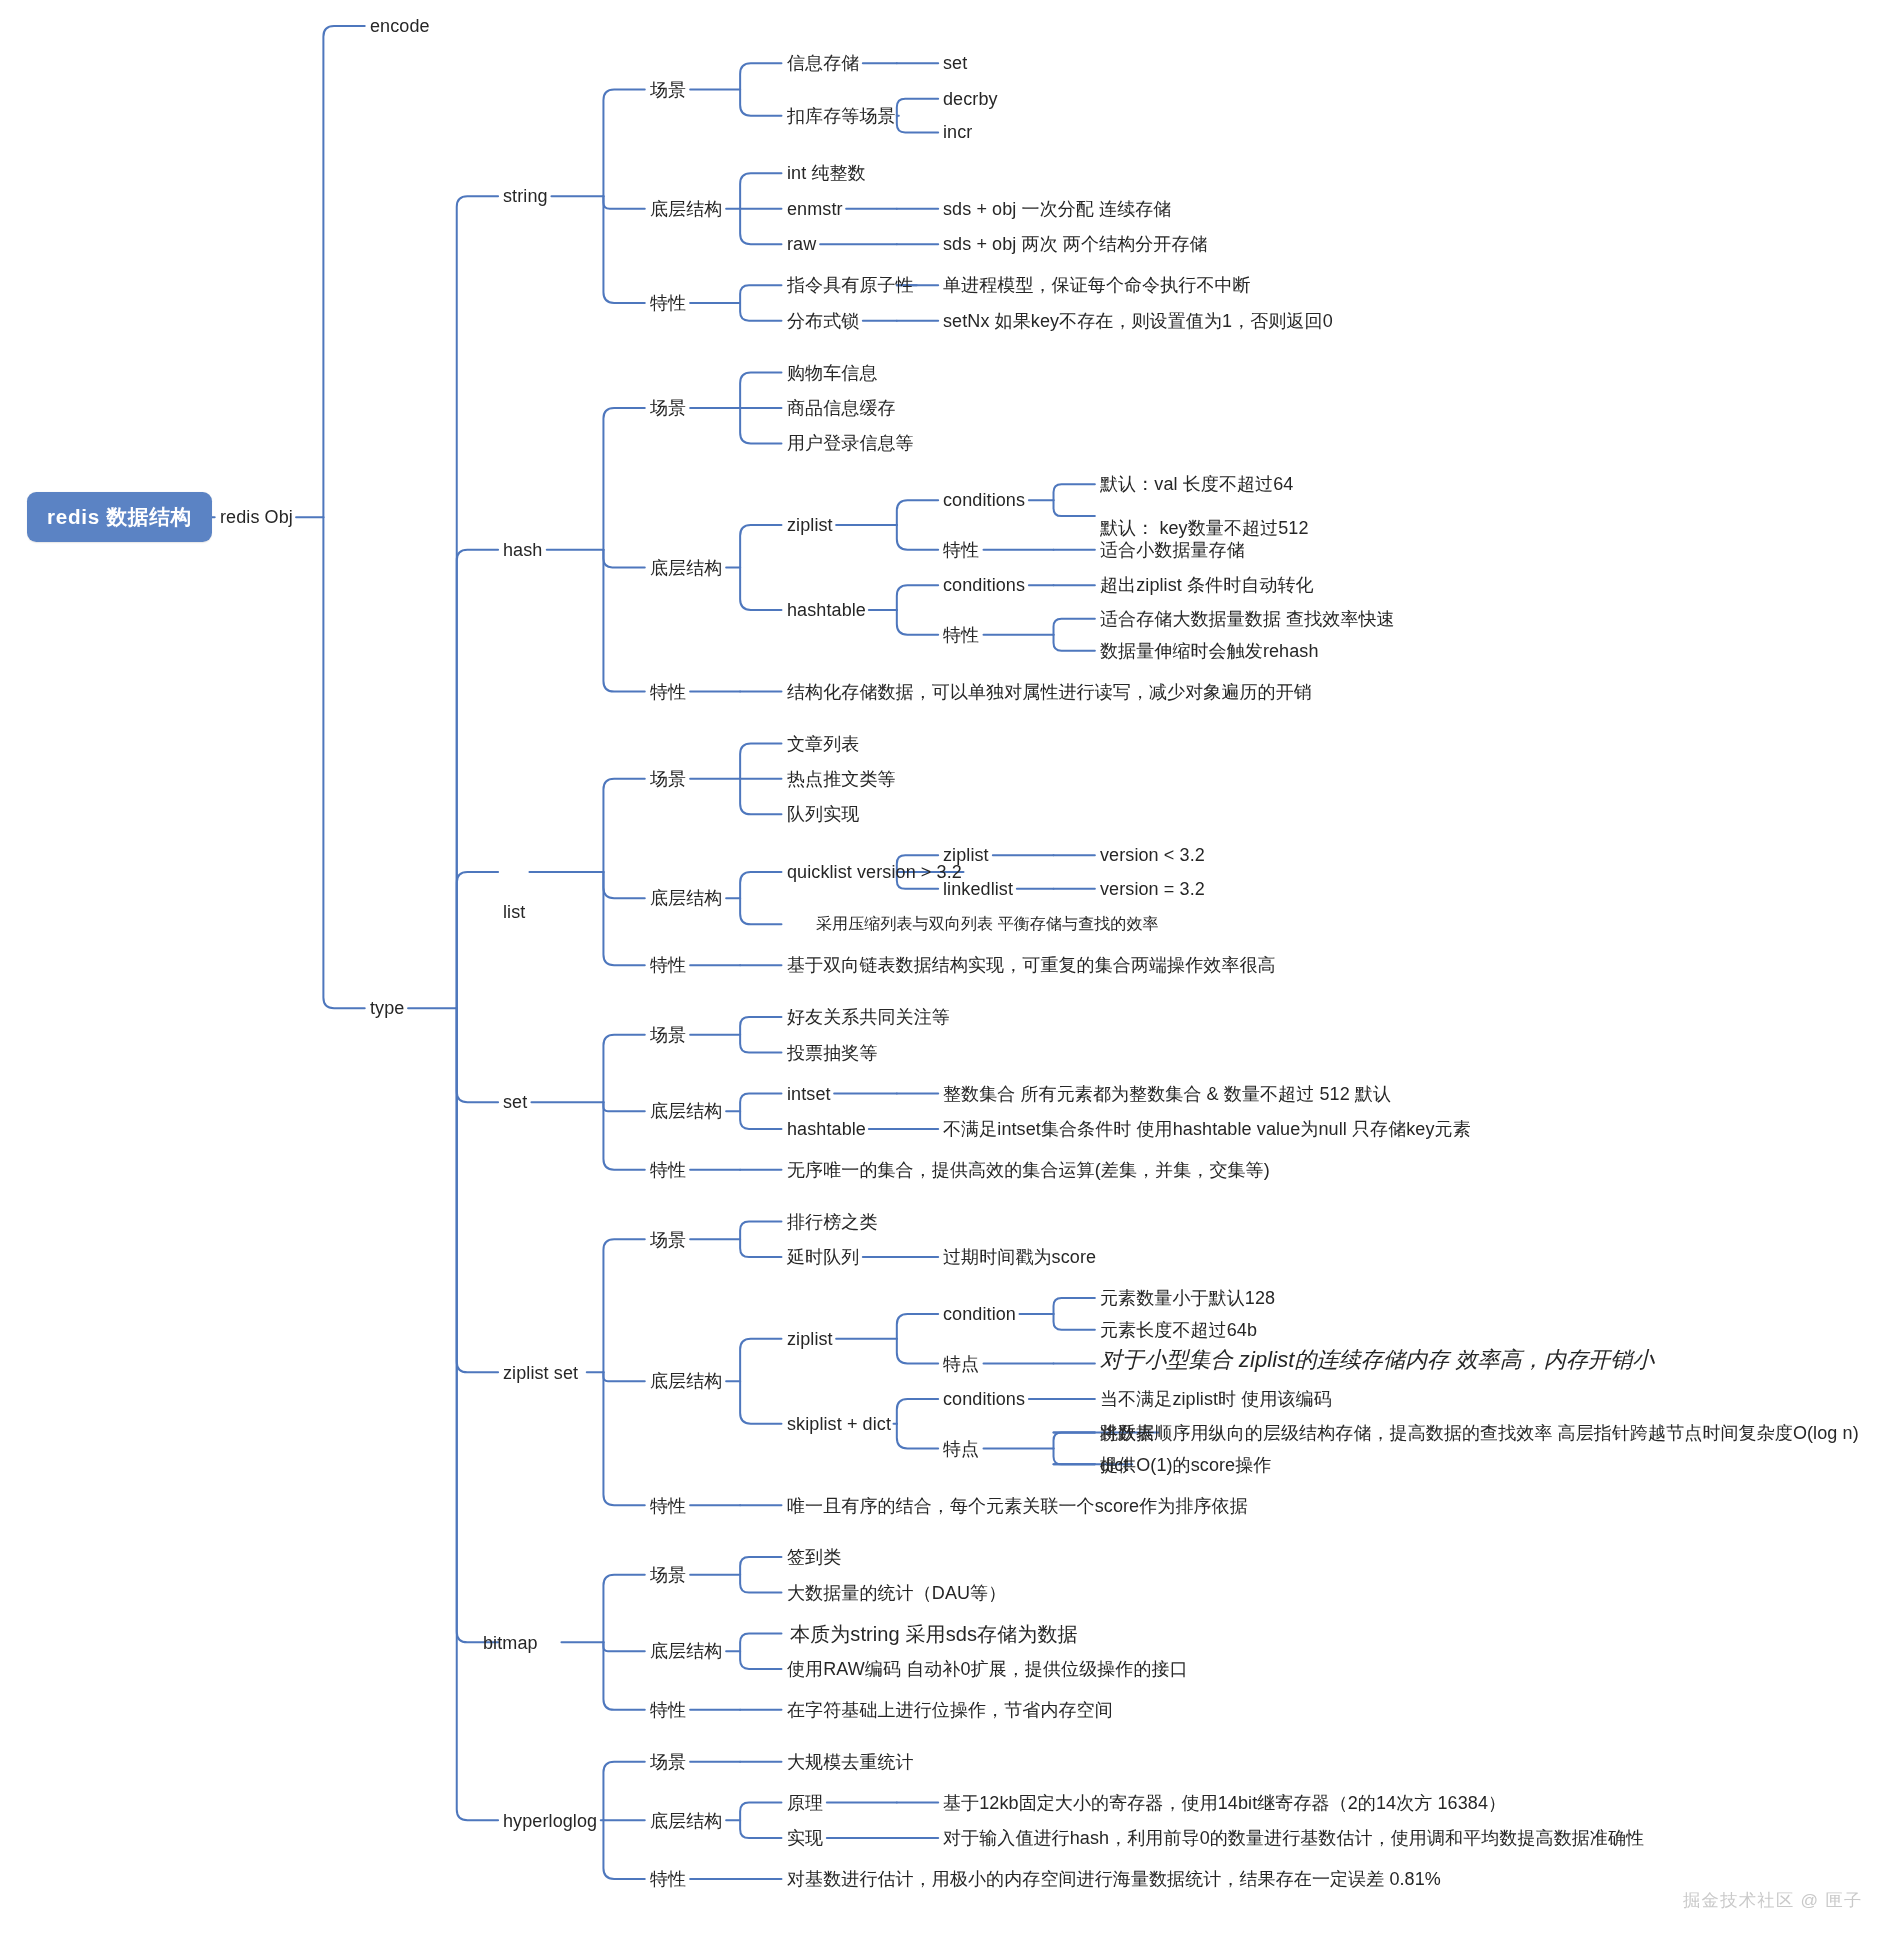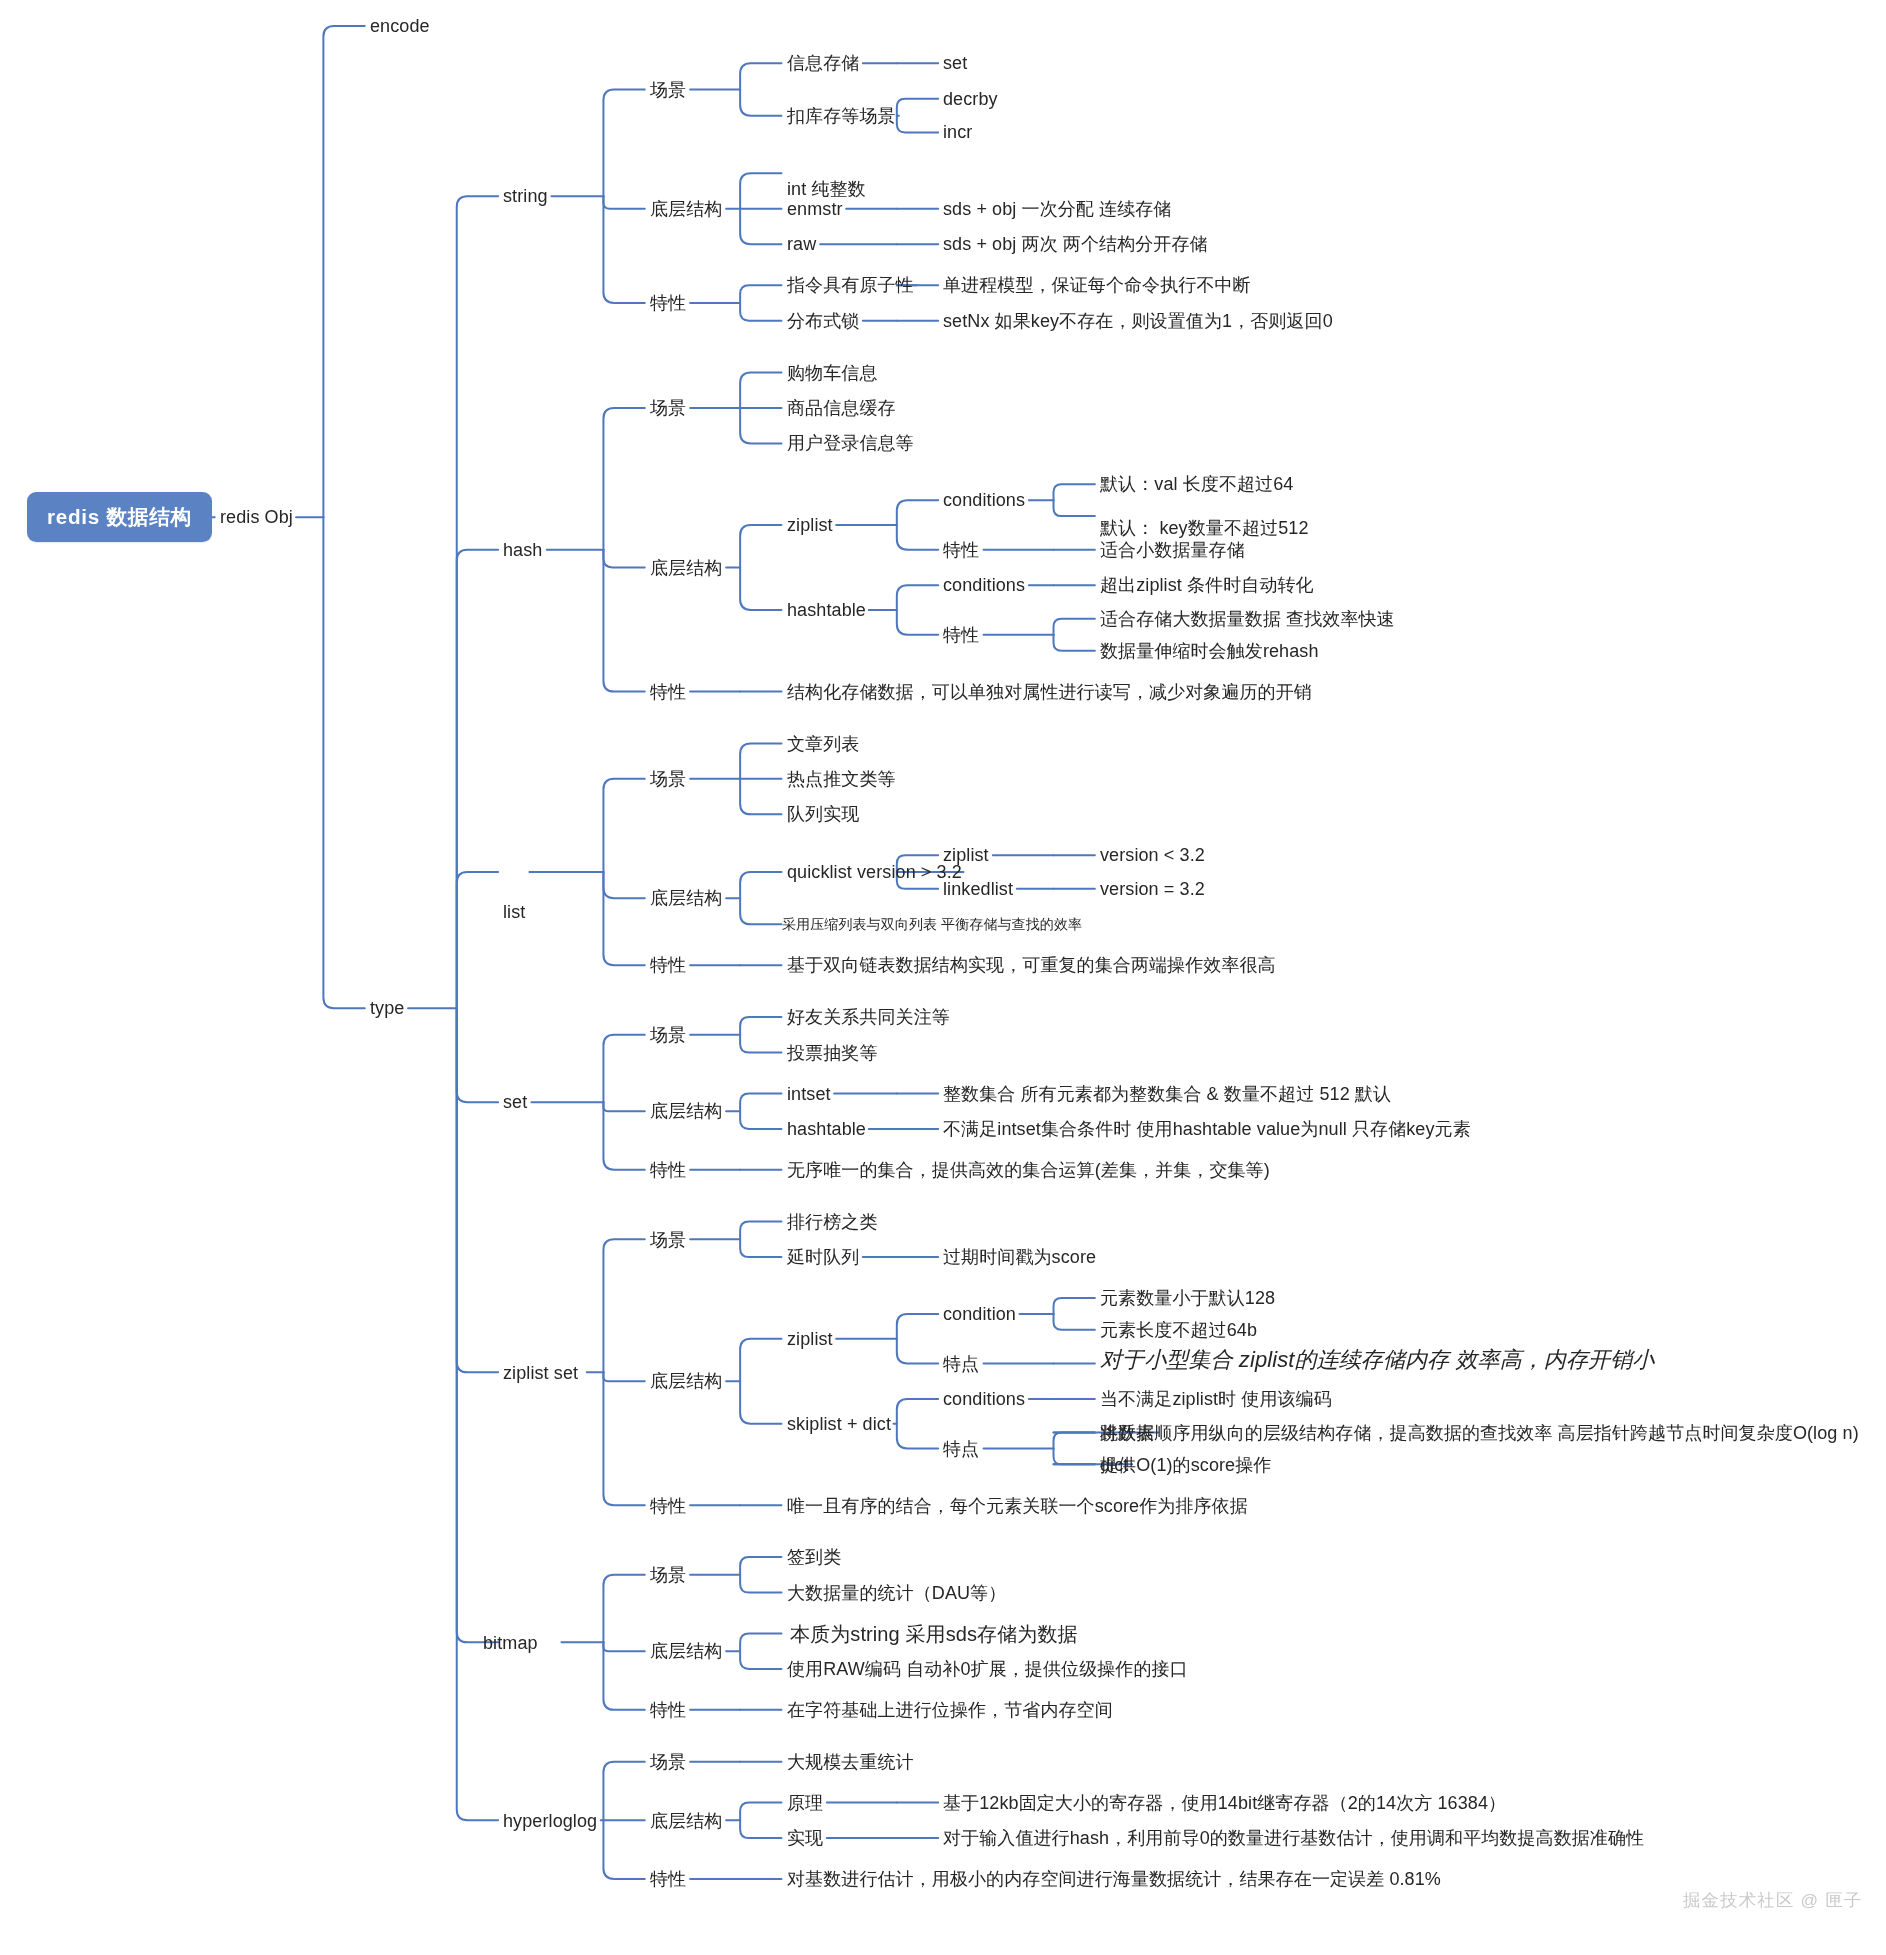--- a/index.html
+++ b/index.html
@@ -215,21 +215,21 @@
       <div class="node-label lvl1" style="left: 370px; top: 26px; font-size: 18px;">encode</div>
       <div class="node-label lvl1" style="left: 370px; top: 1008px; font-size: 18px;">type</div>
       <div class="node-label" style="left: 503px; top: 196px; font-size: 18px;">string</div>
       <div class="node-label" style="left: 650px; top: 90px; font-size: 18px;">场景</div>
       <div class="node-label" style="left: 787px; top: 63px; font-size: 18px;">信息存储</div>
       <div class="node-label" style="left: 943px; top: 63px; font-size: 18px;">set</div>
       <div class="node-label" style="left: 787px; top: 116px; font-size: 18px;">扣库存等场景</div>
       <div class="node-label" style="left: 943px; top: 99px; font-size: 18px;">decrby</div>
       <div class="node-label" style="left: 943px; top: 132px; font-size: 18px;">incr</div>
       <div class="node-label" style="left: 650px; top: 209px; font-size: 18px;">底层结构</div>
-      <div class="node-label" style="left: 787px; top: 173px; font-size: 18px; margin-top: 16px;">int  纯整数</div>
+      <div class="node-label" style="left: 787px; top: 173px; font-size: 18px;">int  纯整数</div>
       <div class="node-label" style="left: 787px; top: 209px; font-size: 18px;">enmstr</div>
       <div class="node-label" style="left: 943px; top: 209px; font-size: 18px;">sds + obj  一次分配 连续存储</div>
       <div class="node-label" style="left: 787px; top: 244px; font-size: 18px;">raw</div>
       <div class="node-label" style="left: 943px; top: 244px; font-size: 18px;">sds + obj  两次  两个结构分开存储</div>
       <div class="node-label" style="left: 650px; top: 303px; font-size: 18px;">特性</div>
       <div class="node-label" style="left: 787px; top: 285px; font-size: 18px;">指令具有原子性</div>
       <div class="node-label" style="left: 943px; top: 285px; font-size: 18px;">单进程模型，保证每个命令执行不中断</div>
       <div class="node-label" style="left: 787px; top: 321px; font-size: 18px;">分布式锁</div>
       <div class="node-label" style="left: 943px; top: 321px; font-size: 18px;">setNx  如果key不存在，则设置值为1，否则返回0</div>
       <div class="node-label" style="left: 503px; top: 550px; font-size: 18px;">hash</div>
@@ -256,21 +256,21 @@
       <div class="node-label" style="left: 650px; top: 779px; font-size: 18px;">场景</div>
       <div class="node-label" style="left: 787px; top: 744px; font-size: 18px;">文章列表</div>
       <div class="node-label" style="left: 787px; top: 779px; font-size: 18px;">热点推文类等</div>
       <div class="node-label" style="left: 787px; top: 814px; font-size: 18px;">队列实现</div>
       <div class="node-label" style="left: 650px; top: 898px; font-size: 18px;">底层结构</div>
       <div class="node-label" style="left: 787px; top: 872px; font-size: 18px;">quicklist version &gt; 3.2</div>
       <div class="node-label" style="left: 943px; top: 855px; font-size: 18px;">ziplist</div>
       <div class="node-label" style="left: 1100px; top: 855px; font-size: 18px;">version &lt; 3.2</div>
       <div class="node-label" style="left: 943px; top: 889px; font-size: 18px;">linkedlist</div>
       <div class="node-label" style="left: 1100px; top: 889px; font-size: 18px;">version = 3.2</div>
-      <div class="node-label" style="left: 782px; top: 924px; font-size: 14px;">采用压缩列表与双向列表 平衡存储与查找的效率</div>
+      <div class="node-label" style="left: 816px; top: 924px; font-size: 16px;">采用压缩列表与双向列表 平衡存储与查找的效率</div>
       <div class="node-label" style="left: 650px; top: 965px; font-size: 18px;">特性</div>
       <div class="node-label" style="left: 787px; top: 965px; font-size: 18px;">基于双向链表数据结构实现，可重复的集合两端操作效率很高</div>
       <div class="node-label" style="left: 503px; top: 1102px; font-size: 18px;">set</div>
       <div class="node-label" style="left: 650px; top: 1035px; font-size: 18px;">场景</div>
       <div class="node-label" style="left: 787px; top: 1017px; font-size: 18px;">好友关系共同关注等</div>
       <div class="node-label" style="left: 787px; top: 1053px; font-size: 18px;">投票抽奖等</div>
       <div class="node-label" style="left: 650px; top: 1111px; font-size: 18px;">底层结构</div>
       <div class="node-label" style="left: 787px; top: 1094px; font-size: 18px;">intset</div>
       <div class="node-label" style="left: 943px; top: 1094px; font-size: 18px;">整数集合 所有元素都为整数集合 &amp; 数量不超过 512 默认</div>
       <div class="node-label" style="left: 787px; top: 1129px; font-size: 18px;">hashtable</div>

